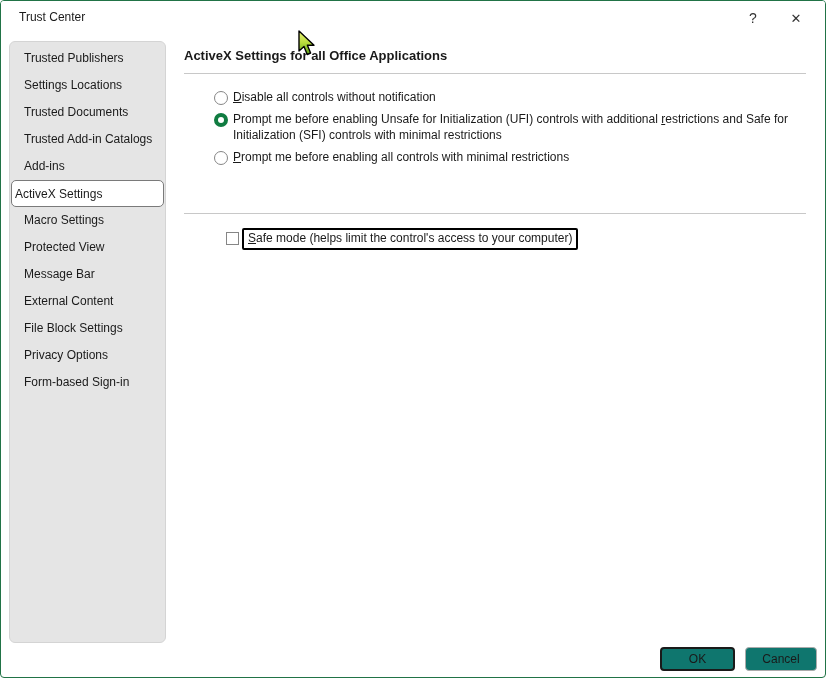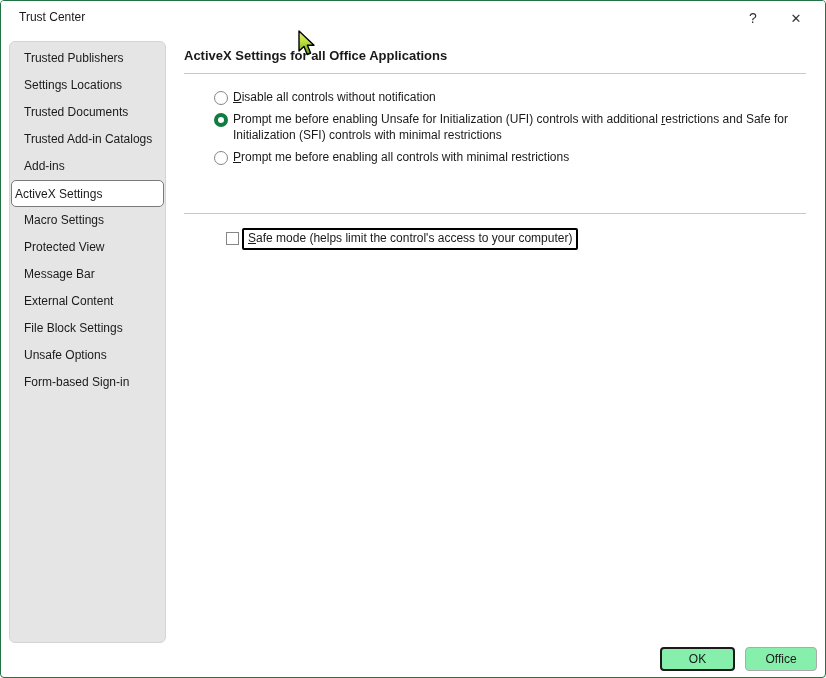--- a/index.html
+++ b/index.html
@@ -78,21 +78,21 @@
     margin-left: 3px;
     border: 2px solid #000000;
     border-radius: 2px;
     padding: 1px 4px 2px 4px;
     font-size: 12px; line-height: 15px;
   }
 
   
   .btn {
     position: absolute; top: 646px; height: 24px;
-    background: #86efac; font-size: 12px; color: #1a1a1a;
+    background: #0f766e; font-size: 12px; color: #1a1a1a;
     display: flex; align-items: center; justify-content: center;
     border-radius: 4px; cursor: default;
     font-family: "Liberation Sans", sans-serif;
   }
   .ok-btn { left: 659px; width: 75px; border: 2px solid #1a1a1a; }
   .cancel-btn { left: 744px; width: 72px; border: 1px solid #ababab; }
 
   
   .cursor { position: absolute; left: 296px; top: 29px; width: 19px; height: 28px; pointer-events: none; }
 </style>
@@ -117,21 +117,21 @@
       <div class="nav-item">Settings Locations</div>
       <div class="nav-item">Trusted Documents</div>
       <div class="nav-item">Trusted Add-in Catalogs</div>
       <div class="nav-item">Add-ins</div>
       <div class="nav-item selected">ActiveX Settings</div>
       <div class="nav-item">Macro Settings</div>
       <div class="nav-item">Protected View</div>
       <div class="nav-item">Message Bar</div>
       <div class="nav-item">External Content</div>
       <div class="nav-item">File Block Settings</div>
-      <div class="nav-item">Unsafe Options</div>
+      <div class="nav-item">Privacy Options</div>
       <div class="nav-item">Form-based Sign-in</div>
     </div>
   </div>
 
   <div class="heading">ActiveX Settings for all Office Applications</div>
   <div class="sep sep1"></div>
 
   <div class="radio-row r1">
     <span class="radio-glyph"></span>
     <div class="radio-label"><span></span><span class="u">D</span><span>isable all controls without notification</span></div>
@@ -149,21 +149,21 @@
 
 
   <div class="sep sep2"></div>
 
   <div class="check-row">
     <span class="checkbox"></span>
     <div class="focus-box"><span></span><span class="u">S</span><span>afe mode (helps limit the control's access to your computer)</span></div>
   </div>
 
   <button class="btn ok-btn">OK</button>
-  <button class="btn cancel-btn">Office</button>
+  <button class="btn cancel-btn">Cancel</button>
 
   <svg class="cursor" viewBox="0 0 19 28">
     <defs>
       <linearGradient id="curgrad" x1="0" y1="0" x2="0" y2="1">
         <stop offset="0" stop-color="#eef27a"></stop>
         <stop offset="0.5" stop-color="#b8dc3c"></stop>
         <stop offset="1" stop-color="#5aa318"></stop>
       </linearGradient>
     </defs>
     <path d="M2,1 L2,21 L7,16.5 L10.2,24.5 L13.6,23 L10.4,15.2 L17,15.2 Z" fill="url(#curgrad)" stroke="#000000" stroke-width="1.4" stroke-linejoin="round"></path>

